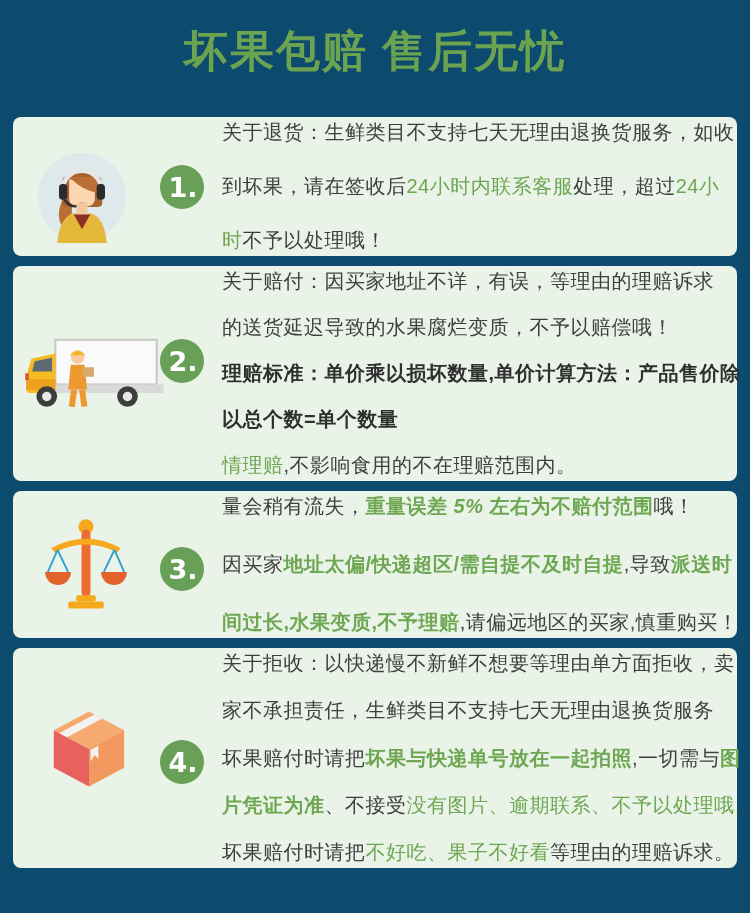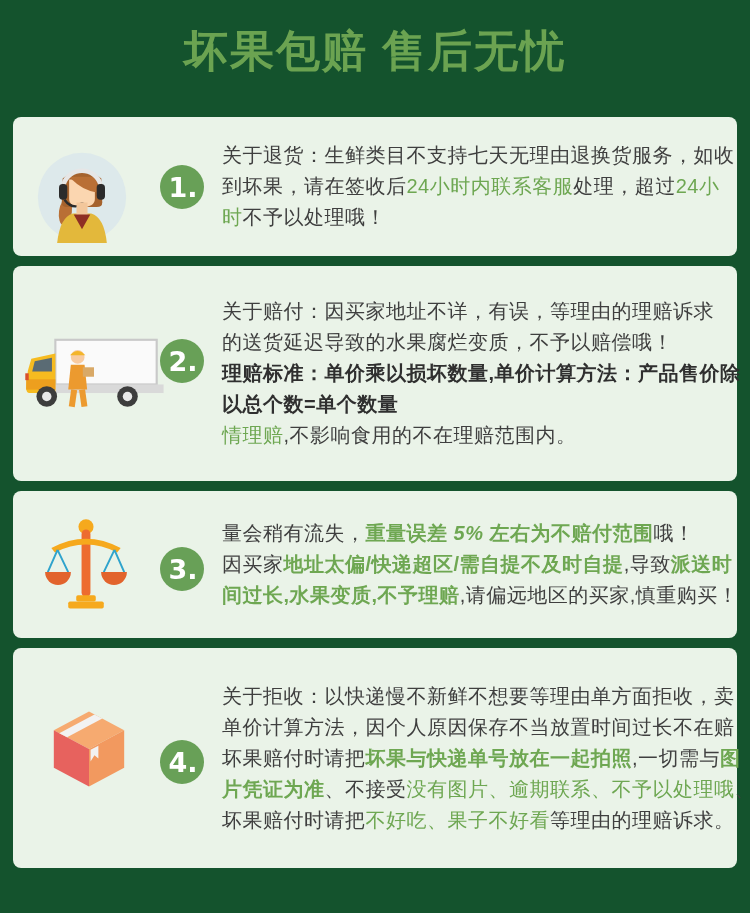--- a/index.html
+++ b/index.html
@@ -1,17 +1,17 @@
 <!DOCTYPE html>
 <html><head>
 <meta charset="utf-8">
 <style>
   html,body{margin:0;padding:0;background:#ffffff;}
   body{font-family:"Liberation Sans","DejaVu Sans",sans-serif;}
-  .page{position:relative;width:750px;height:913px;background:#14532d;overflow:hidden;}
+  .page{position:relative;width:750px;height:913px;background:#0c4a6e;overflow:hidden;}
 
   .page-title{
     position:absolute;left:0;top:22px;width:750px;text-align:center;
     font-size:44px;font-weight:bold;color:#6BA351;letter-spacing:2px;
   }
 
   .panel{
     position:absolute;left:13px;width:724px;background:#EAF3E8;border-radius:8px;
   }
   .panel-1{top:117px;height:139px;}
@@ -26,21 +26,21 @@
     display:flex;align-items:center;justify-content:center;
     font-family:"DejaVu Sans",sans-serif;padding-left:2px;box-sizing:border-box;
   }
   .badge-1{left:147px;top:48px;}
   .badge-2{left:147px;top:73px;}
   .badge-3{left:147px;top:56px;}
   .badge-4{left:147px;top:92px;}
 
   .text-box{
     position:absolute;left:209px;top:0;width:515px;height:100%;
-    display:flex;flex-direction:column;justify-content:center;
+    display:flex;flex-direction:column;justify-content:space-between;
   }
   .text-line{
     font-size:20px;line-height:31px;letter-spacing:0.5px;white-space:nowrap;
   }
   .seg-k{color:#3F3F3F;}
   .seg-kb{color:#2F2F2F;font-weight:bold;}
   .seg-g{color:#6EA752;}
   .seg-gb{color:#6EA752;font-weight:bold;}
   .seg-gbi{color:#6EA752;font-weight:bold;font-style:italic;}
 </style>
@@ -136,20 +136,20 @@
         <polygon points="55,2 100,26 55,50 10,26" fill="#F6AA70"></polygon>
         <polygon points="10,26 55,50 55,98 10,74" fill="#E7625E"></polygon>
         <polygon points="100,26 55,50 55,98 100,74" fill="#F2995F"></polygon>
         <polygon points="62,6 72,11 27,35 17,30" fill="#F2F2F2"></polygon>
         <polygon points="57,51 67,46 67,62 62,58 57,66" fill="#F2F2F2"></polygon>
       </svg>
     </div>
     <div class="num-badge badge-4">4.</div>
     <div class="text-box">
         <div class="text-line"><span class="seg-k">关于拒收：以快递慢不新鲜不想要等理由单方面拒收，卖</span></div>
-        <div class="text-line"><span class="seg-k">单价计算方法，因个人原因保存不当放置时间过长不在赔</span></div>
+        <div class="text-line"><span class="seg-k">家不承担责任，生鲜类目不支持七天无理由退换货服务</span></div>
         <div class="text-line"><span class="seg-k">坏果赔付时请把</span><span class="seg-gb">坏果与快递单号放在一起拍照</span><span class="seg-k">,一切需与</span><span class="seg-gb">图</span></div>
         <div class="text-line"><span class="seg-gb">片凭证为准</span><span class="seg-k">、不接受</span><span class="seg-g">没有图片、逾期联系、不予以处理哦</span><span class="seg-k">、</span></div>
         <div class="text-line"><span class="seg-k">坏果赔付时请把</span><span class="seg-g">不好吃、果子不好看</span><span class="seg-k">等理由的理赔诉求。</span></div>
       </div>
   </div>
 
 </div>
 
 </body></html>

